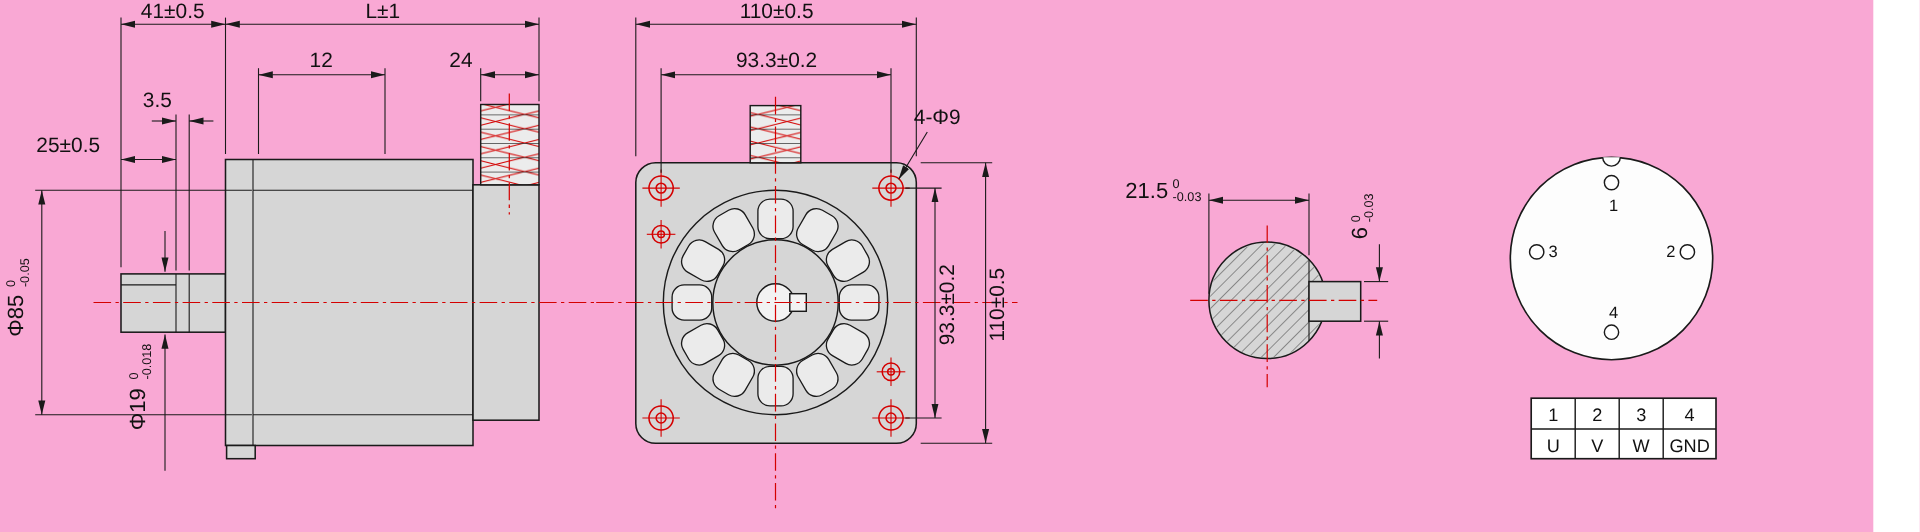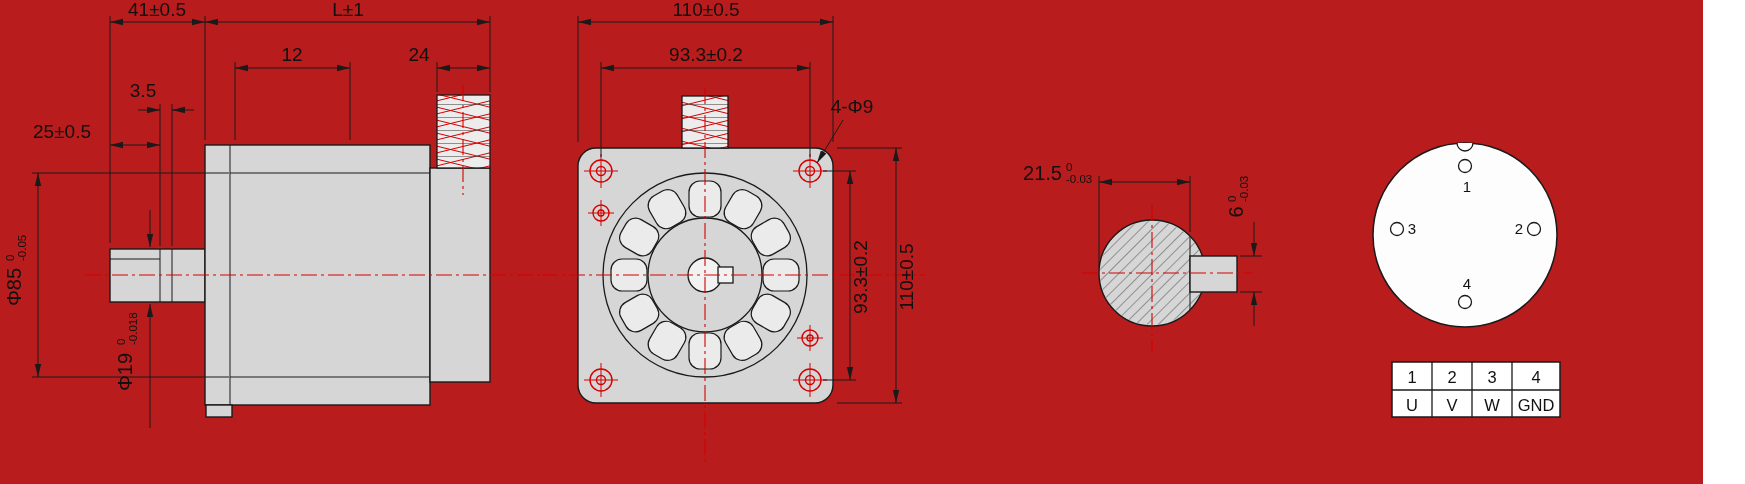--- a/index.html
+++ b/index.html
@@ -1,16 +1,16 @@
 <!DOCTYPE html>
 <html><head>
 <meta charset="utf-8">
 <style>
   html,body{margin:0;padding:0;background:#ffffff;}
-  .stage{position:relative;width:1703px;height:484px;background:#b91c1c;font-family:"Liberation Sans",sans-serif;overflow:hidden;}
+  .stage{position:relative;width:1703px;height:484px;background:#f9a8d4;font-family:"Liberation Sans",sans-serif;overflow:hidden;}
   svg{display:block;}
   .part{fill:#d6d6d6;stroke:#1a1a1a;stroke-width:1.4;}
   .louver{fill:#ebebeb;stroke:#1a1a1a;stroke-width:1.2;}
   .ln{stroke:#1a1a1a;stroke-width:1.3;fill:none;}
   .thin{stroke:#1a1a1a;stroke-width:1;fill:none;}
   .dim{stroke:#1a1a1a;stroke-width:1;fill:none;}
   .cl{stroke:#d40000;stroke-width:1.1;fill:none;stroke-dasharray:16 4 3 4;}
   .hole{stroke:#d40000;stroke-width:1.4;fill:none;}
   .holex{stroke:#d40000;stroke-width:1;fill:none;}
   text{fill:#111;font-family:"Liberation Sans",sans-serif;}

